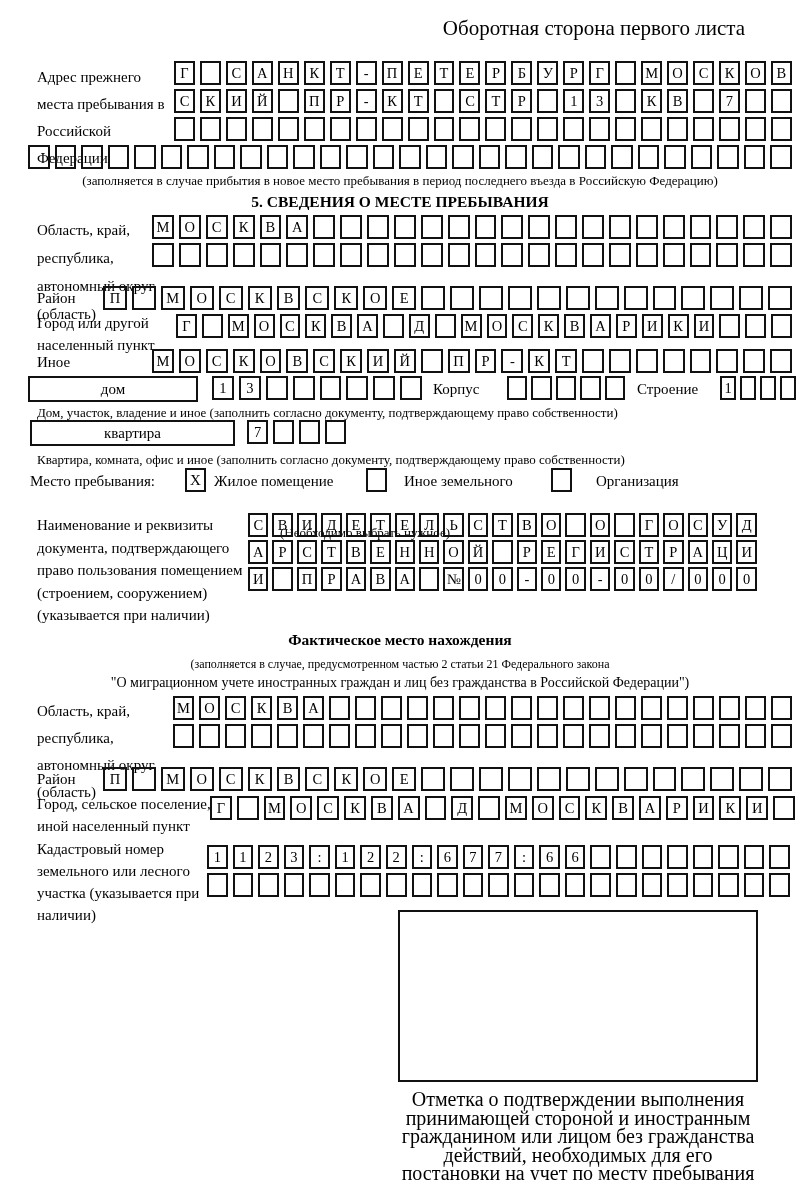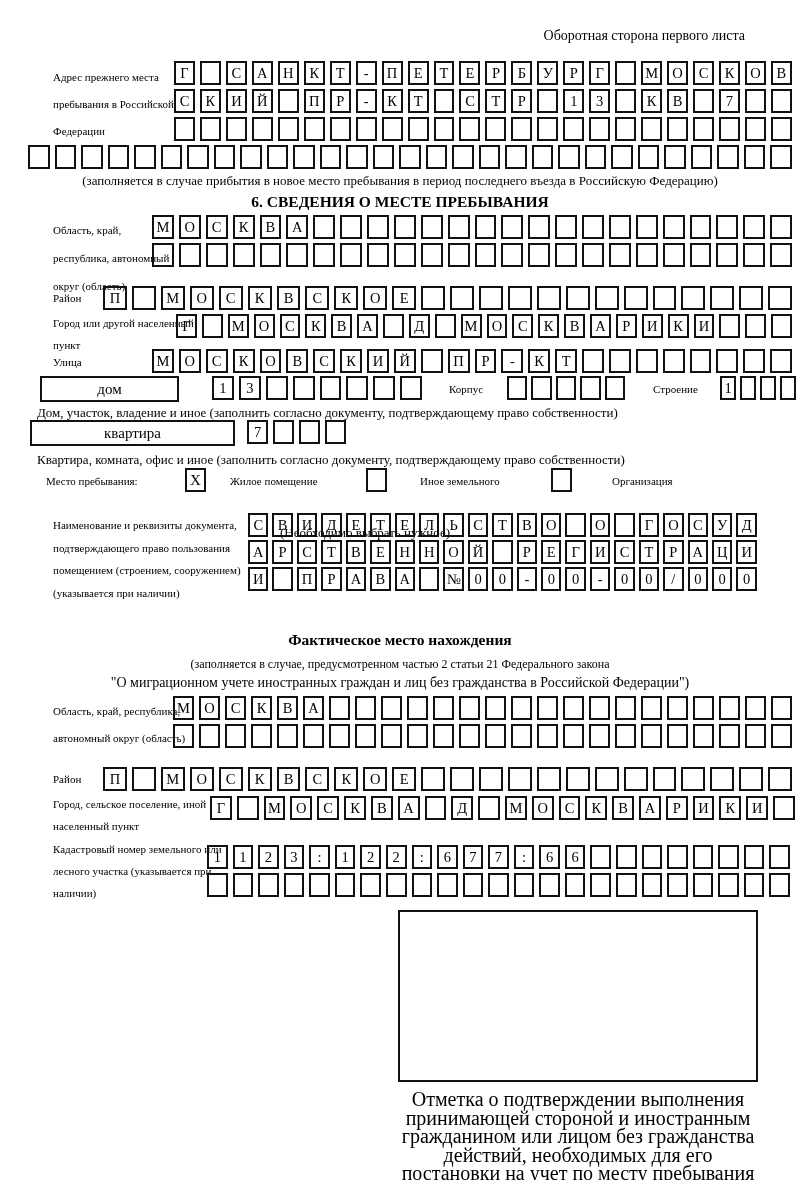--- a/index.html
+++ b/index.html
@@ -1,22 +1,22 @@
 <!DOCTYPE html>
 <html><head>
 <meta charset="utf-8">
 <style>
   html,body { margin:0; padding:0; background:#ffffff; }
   .page {
     position:relative; width:800px; height:1180px; background:#ffffff;
     font-family:"Liberation Serif","DejaVu Serif",serif; color:#000;
     overflow:hidden;
   }
-  .note { position:absolute; top:16px; right:55px; font-size:14px;margin-top:12px; }
-  .lbl { position:absolute; font-size:11px; line-height:20px;margin-left:16px; }
+  .note { position:absolute; top:16px; right:55px; font-size:21px; }
+  .lbl { position:absolute; font-size:15px; line-height:20px; }
   .cap { position:absolute; font-size:13px; line-height:17px; }
   .center { left:0; width:800px; text-align:center; }
   .title { position:absolute; font-size:15.5px; font-weight:bold; }
   .boxrow { position:absolute; display:flex; gap:5px; }
   .boxrow.g4 { gap:4px; }
   .cell {
     flex:1; height:24px; box-sizing:border-box; border:2px solid #111;
     display:flex; align-items:center; justify-content:center;
     font-size:14.5px; overflow:hidden;
   }
@@ -142,21 +142,21 @@
       <div class="cell"></div>
       <div class="cell"></div>
       <div class="cell"></div>
       <div class="cell"></div>
       <div class="cell"></div>
       <div class="cell"></div>
       <div class="cell"></div>
     </div>
   <div class="cap center" style="top:172px;">(заполняется в случае прибытия в новое место пребывания в период последнего въезда в Российскую Федерацию)</div>
 
-  <div class="title center" style="top:193px;">6. СВЕДЕНИЯ О МЕСТЕ ПРЕБЫВАНИЯ</div>
+  <div class="title center" style="top:193px;">5. СВЕДЕНИЯ О МЕСТЕ ПРЕБЫВАНИЯ</div>
 
   <div class="lbl" style="left:37px;top:216px;width:122px;line-height:28px;">Область, край, республика, автономный округ (область)</div>
   <div class="boxrow" style="left:152px;top:215px;width:640px;">
       <div class="cell">М</div>
       <div class="cell">О</div>
       <div class="cell">С</div>
       <div class="cell">К</div>
       <div class="cell">В</div>
       <div class="cell">А</div>
       <div class="cell"></div>
@@ -254,21 +254,21 @@
       <div class="cell">А</div>
       <div class="cell">Р</div>
       <div class="cell">И</div>
       <div class="cell">К</div>
       <div class="cell">И</div>
       <div class="cell"></div>
       <div class="cell"></div>
       <div class="cell"></div>
     </div>
 
-  <div class="lbl" style="left:37px;top:352px;">Улица</div>
+  <div class="lbl" style="left:37px;top:352px;">Иное</div>
   <div class="boxrow" style="left:152px;top:349px;width:640px;">
       <div class="cell">М</div>
       <div class="cell">О</div>
       <div class="cell">С</div>
       <div class="cell">К</div>
       <div class="cell">О</div>
       <div class="cell">В</div>
       <div class="cell">С</div>
       <div class="cell">К</div>
       <div class="cell">И</div>
@@ -282,21 +282,21 @@
       <div class="cell"></div>
       <div class="cell"></div>
       <div class="cell"></div>
       <div class="cell"></div>
       <div class="cell"></div>
       <div class="cell"></div>
       <div class="cell"></div>
       <div class="cell"></div>
     </div>
 
-  <div class="wbox" style="left:40px;top:376px;width:139px;height:26px;">дом</div>
+  <div class="wbox" style="left:28px;top:376px;width:170px;height:26px;">дом</div>
   <div class="boxrow" style="left:212px;top:376px;width:210px;">
       <div class="cell">1</div>
       <div class="cell">3</div>
       <div class="cell"></div>
       <div class="cell"></div>
       <div class="cell"></div>
       <div class="cell"></div>
       <div class="cell"></div>
       <div class="cell"></div>
     </div>

